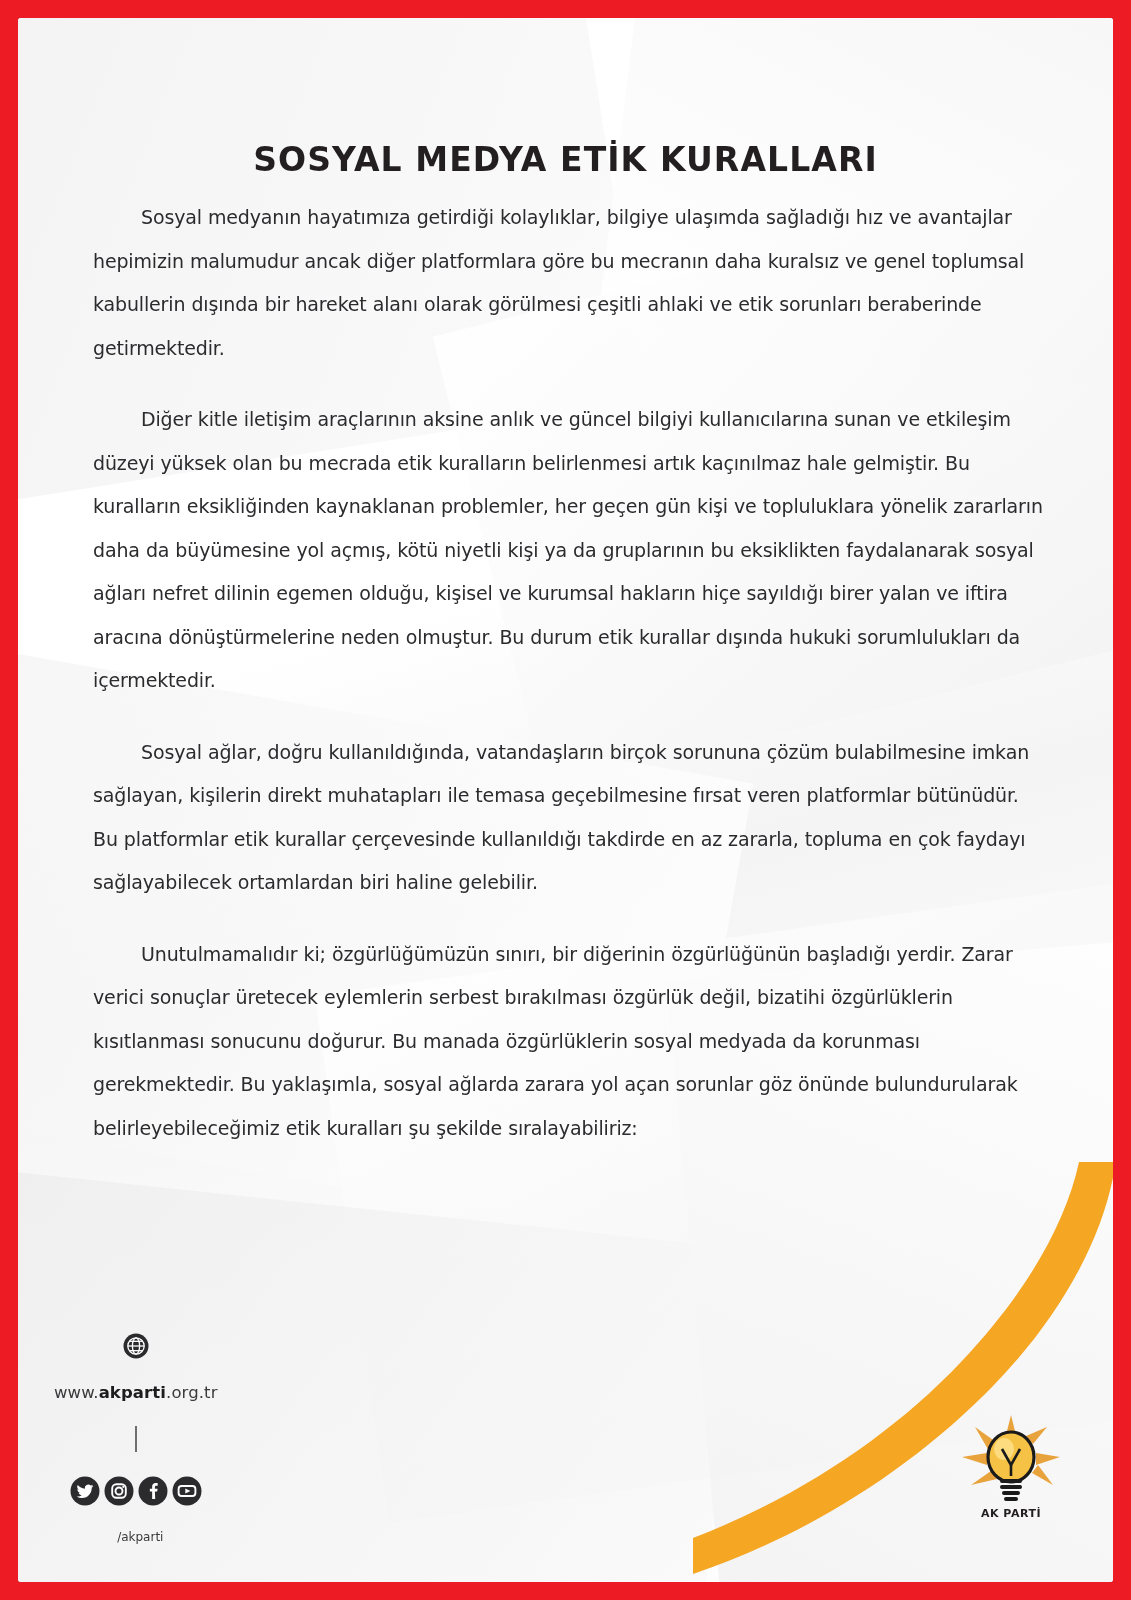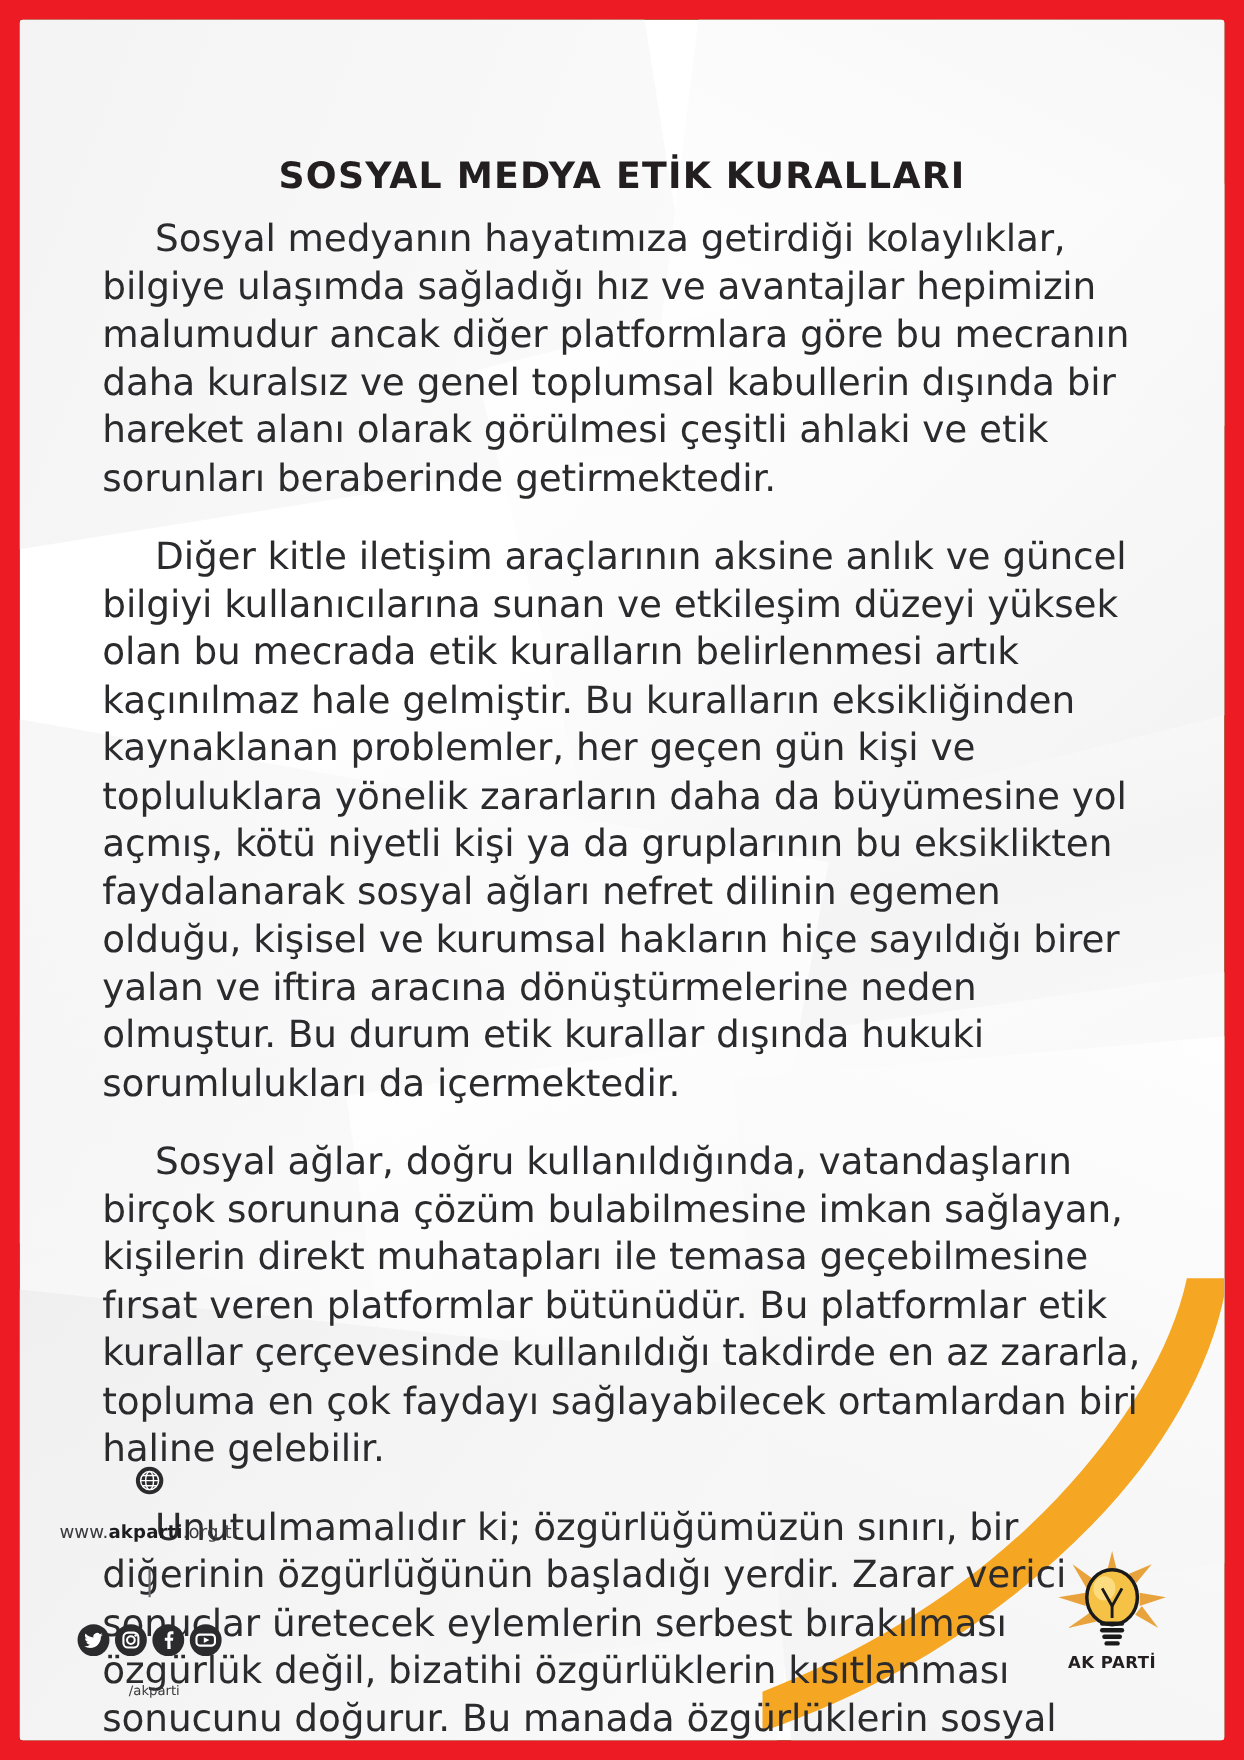--- a/index.html
+++ b/index.html
@@ -23,21 +23,21 @@
     box-sizing: border-box;
     overflow: hidden;
   }
 
   #sheet {
     position: absolute;
     left: 18px;
     top: 18px;
     right: 18px;
     bottom: 18px;
-    background: #22c55e;
+    background: #3b82f6;
     border-radius: 3px;
     overflow: hidden;
   }
 
   
   .facet {
     position: absolute;
     pointer-events: none;
   }
   .bgbase {
@@ -100,21 +100,21 @@
 
   #body-text {
     position: absolute;
     left: 75px;
     right: 70px;
     top: 178px;
   }
 
   .para {
     font-family: "DejaVu Sans", sans-serif;
-    font-size: 34px;
+    font-size: 19px;
     line-height: 43.5px;
     color: #2b2b2e;
     text-indent: 48px;
     margin: 0 0 28px 0;
     letter-spacing: -0.15px;
     word-spacing: 0.2px;
   }
 
   
   #footer {
@@ -158,21 +158,21 @@
     right: 42px;
     bottom: 62px;
     width: 120px;
     z-index: 6;
     text-align: center;
   }
   #logo svg { display:block; margin:0 auto; }
   .logo-word {
     font-family: "DejaVu Sans", sans-serif;
     font-weight: bold;
-    font-size: 15px;
+    font-size: 11px;
     letter-spacing: .5px;
     color: #231f20;
     margin-top: 2px;
   }
 </style>
 </head>
 <body>
 
 <div id="page">
 

